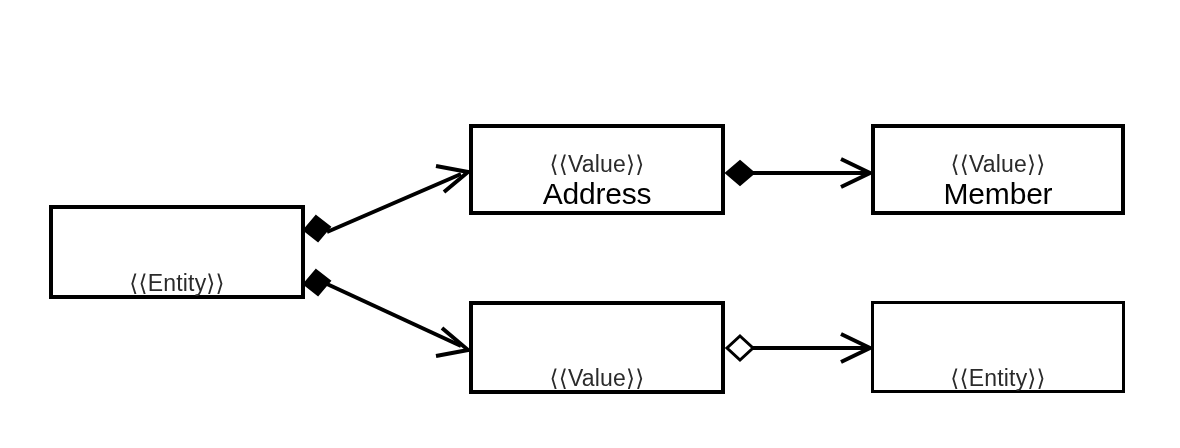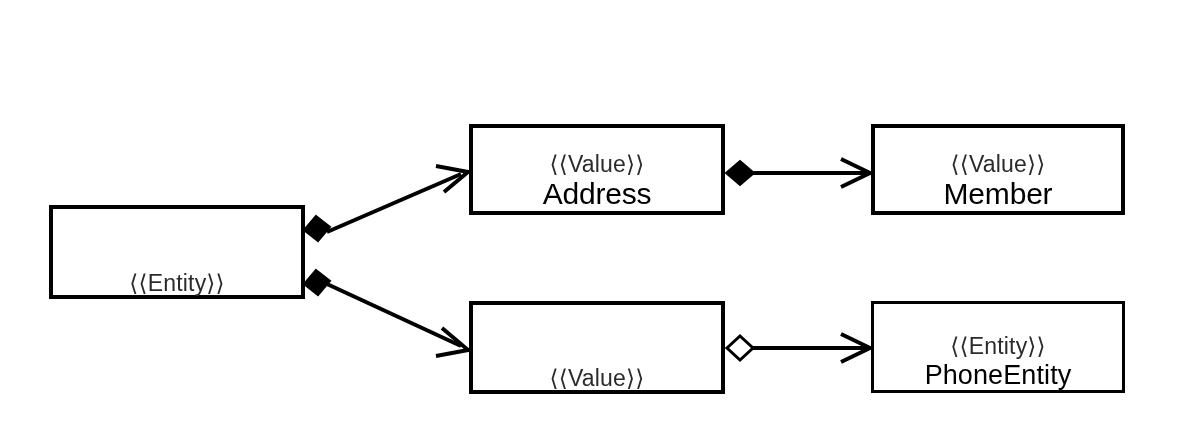--- a/index.html
+++ b/index.html
@@ -105,16 +105,15 @@
     <div class="stereotype">⟨⟨Value⟩⟩</div>
     <div class="node-name">Member</div>
   </div>
 
   <div class="node" style="left:469px; top:301px; width:256px; height:93px;">
     <div class="stereotype">⟨⟨Value⟩⟩</div>
   </div>
 
   <div class="node thin-border" style="left:871px; top:301px; width:254px; height:92px;">
     <div class="stereotype">⟨⟨Entity⟩⟩</div>
-    <div class="node-name condensed">PhoneEntity</div>
   </div>
 
 </div>
 
 </body></html>

